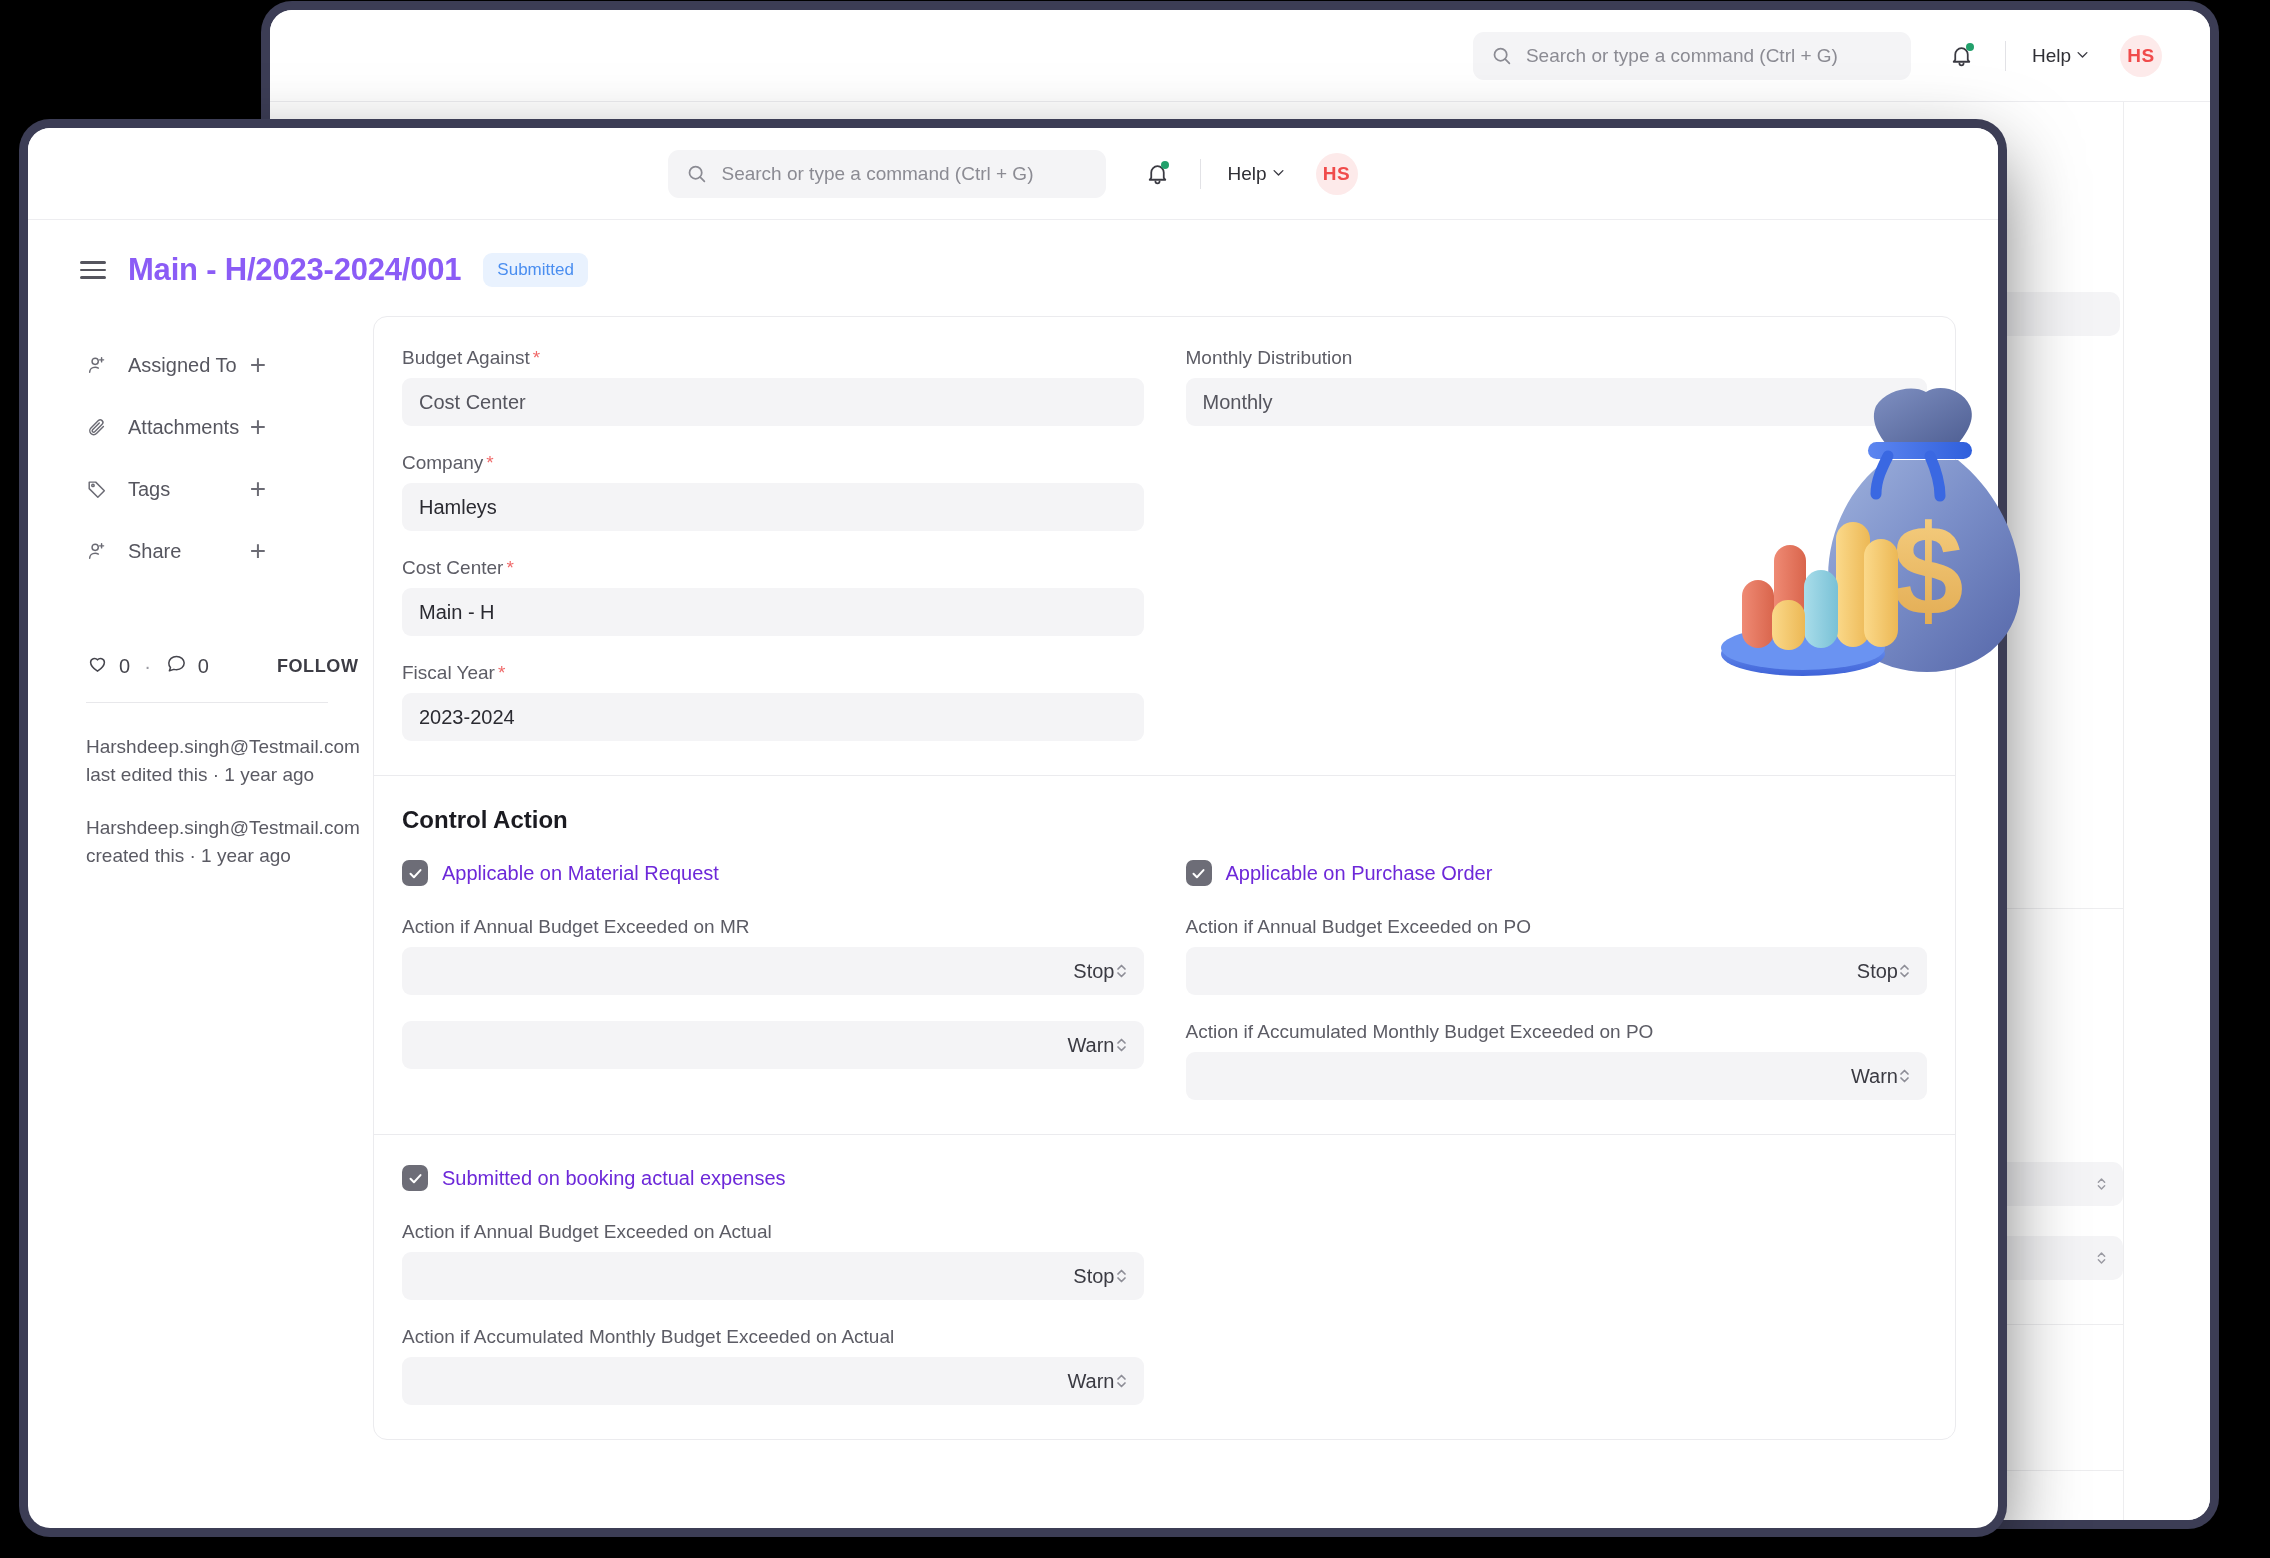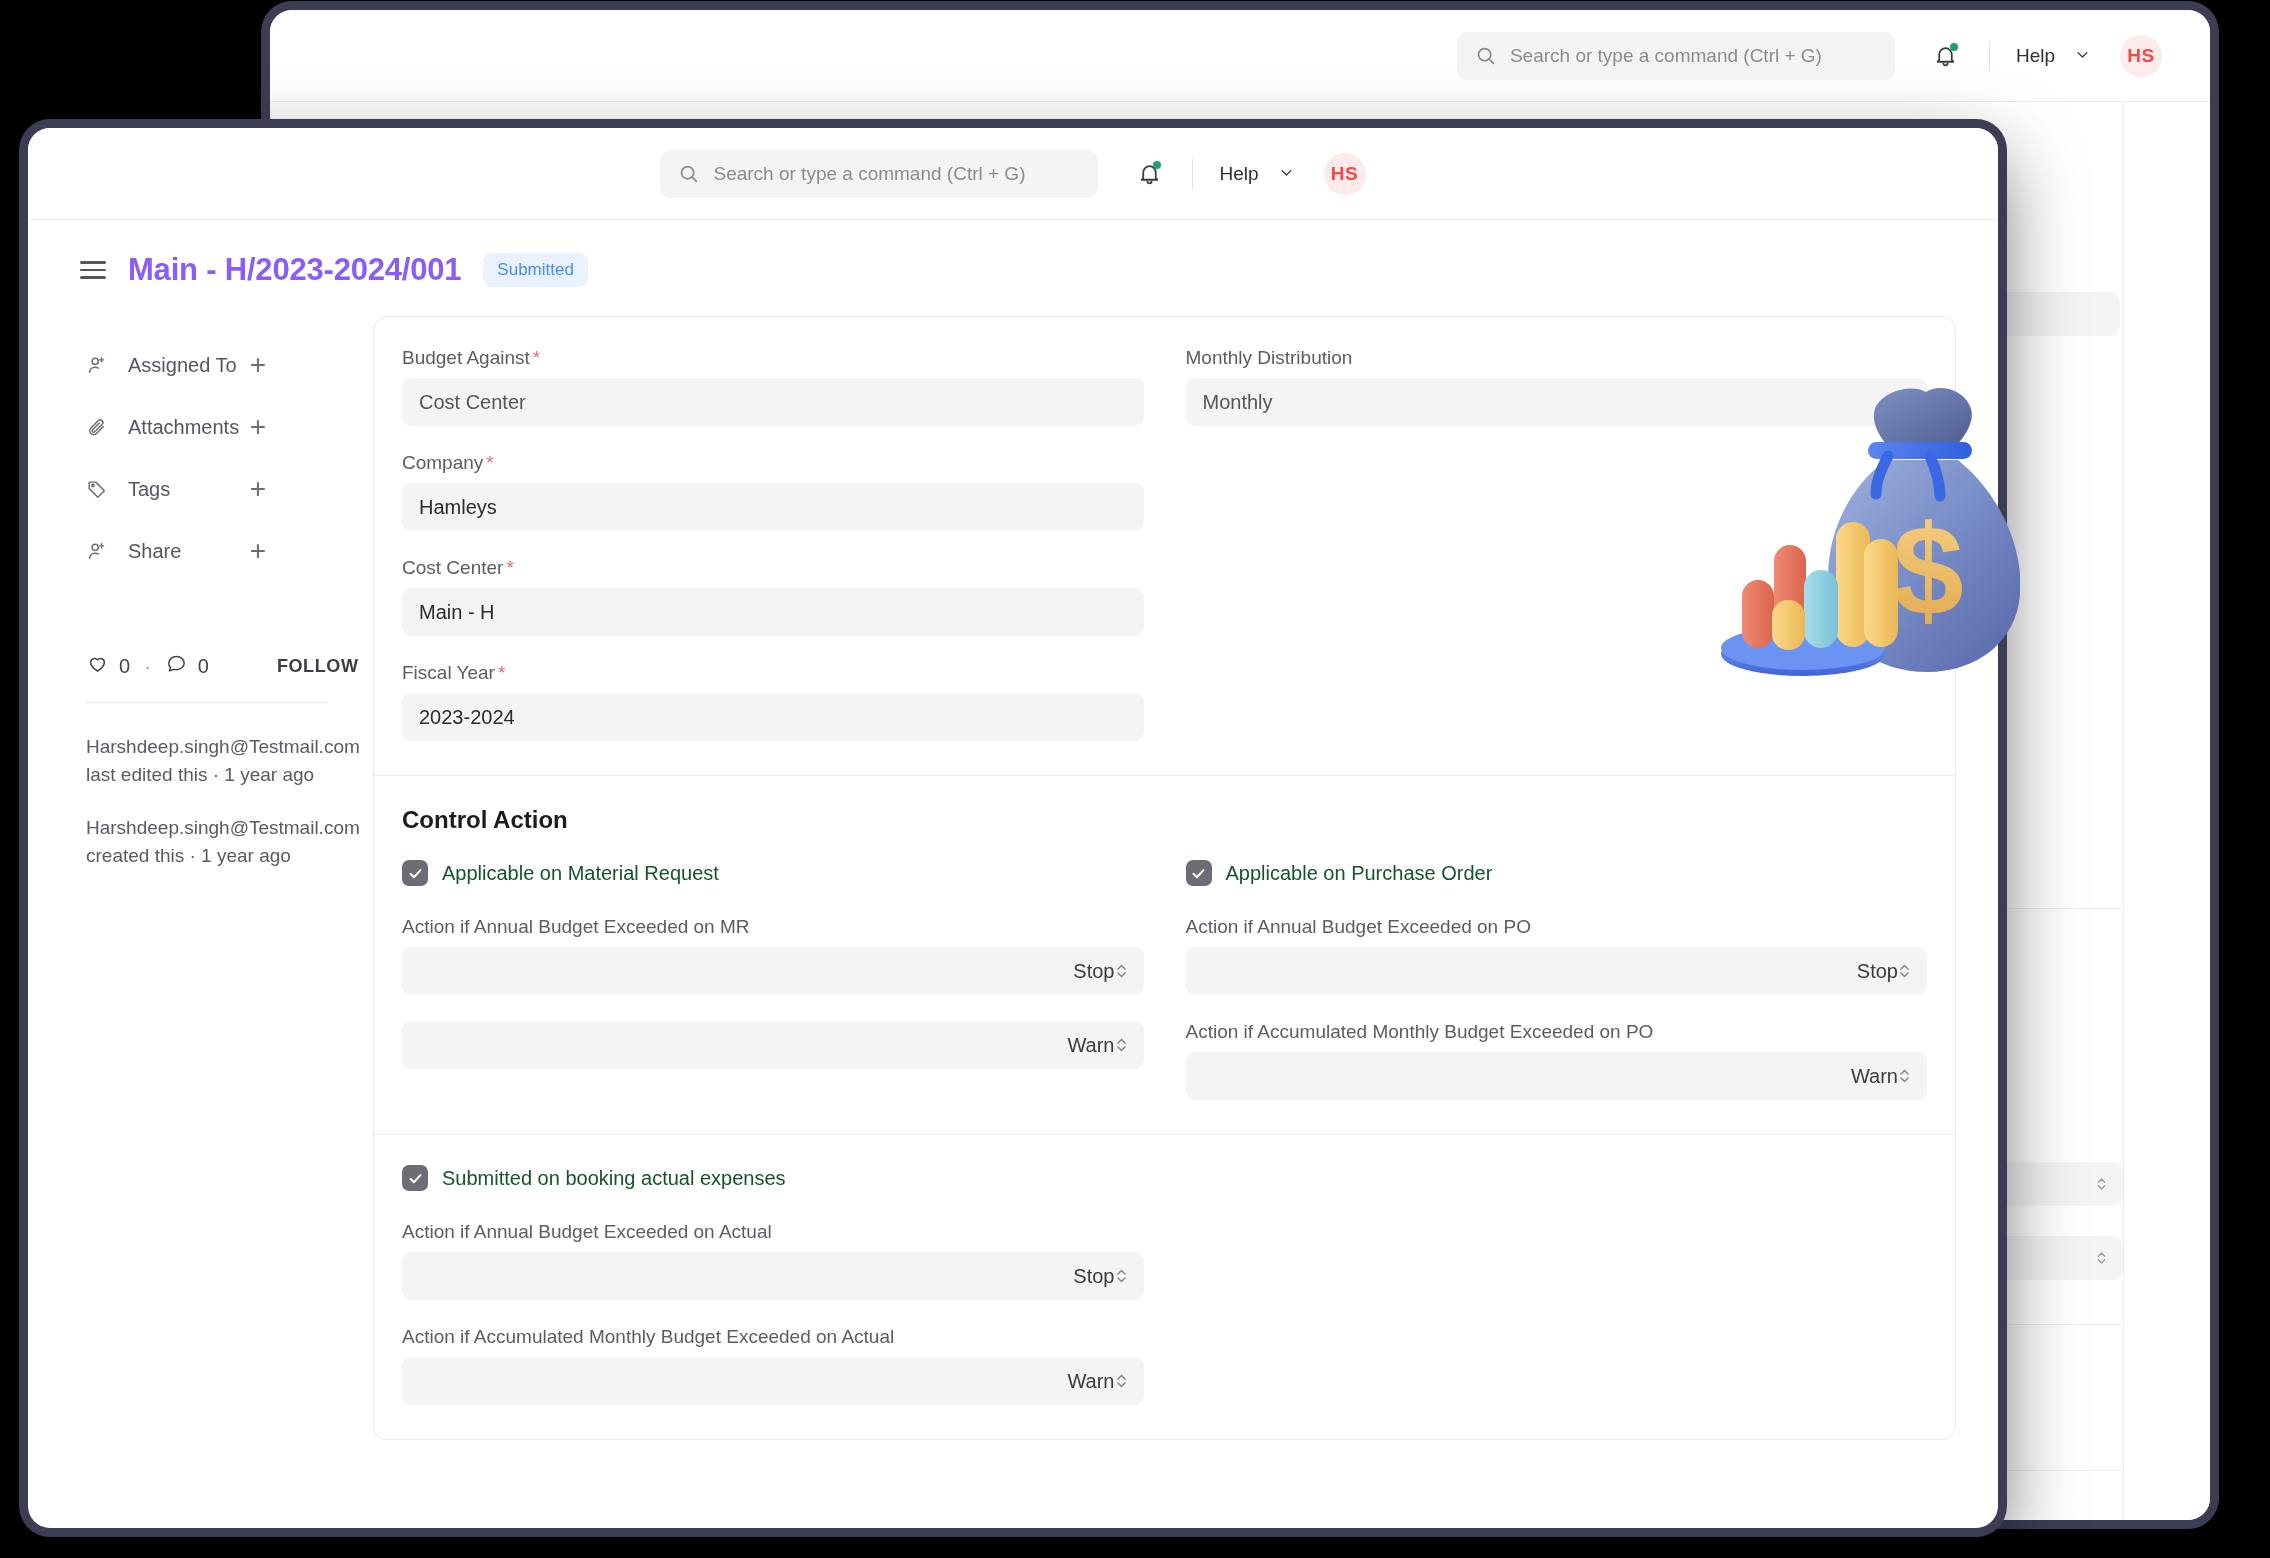--- a/index.html
+++ b/index.html
@@ -62,21 +62,21 @@
   .bell-wrap {
     position: relative; margin-left: 34px; width: 34px; height: 34px;
     display: flex; align-items: center; justify-content: center;
   }
   .bell-dot {
     position: absolute; right: 5px; top: 4px;
     width: 8px; height: 8px; border-radius: 50%; background: #22a06b;
   }
   .divider-v { width: 1px; height: 30px; background: #e2e2e6; margin: 0 26px; }
   .help-btn {
-    display: flex; align-items: center; gap: 20px;
+    display: flex; align-items: center; gap: 4px;
     color: #2f2f35; font-size: 19px; cursor: pointer;
   }
   .avatar-initials {
     margin-left: 30px;
     width: 42px; height: 42px; border-radius: 50%;
     background: #fdeaea; color: #f04b4b;
     display: flex; align-items: center; justify-content: center;
     font-size: 19px; font-weight: 600; letter-spacing: .5px;
   }
 
@@ -168,21 +168,21 @@
     display: flex; flex-direction: column; align-items: center; justify-content: center;
     color: #8e8e97; line-height: 9px; font-size: 12px;
   }
   .section-title { font-size: 24px; font-weight: 700; color: #1b1b21; margin-bottom: 26px; }
   .check-row { display: flex; align-items: center; gap: 14px; margin-bottom: 30px; }
   .checkbox {
     width: 26px; height: 26px; border-radius: 7px; background: #6d6d77;
     display: flex; align-items: center; justify-content: center; cursor: pointer;
   }
   .checkbox svg { display: block; }
-  .check-label { font-size: 20px; color: #14532d; }
+  .check-label { font-size: 20px; color: #6d28d9; }
 
   
   .moneybag { position: absolute; left: 1690px; top: 382px; width: 330px; height: 310px; pointer-events: none; }
 </style>
 </head>
 <body>
 
 <div class="stage">
 
   <div class="window-back">

